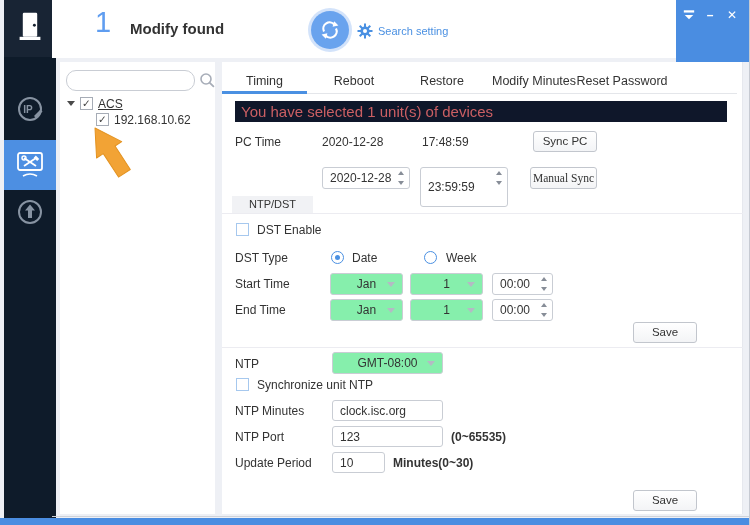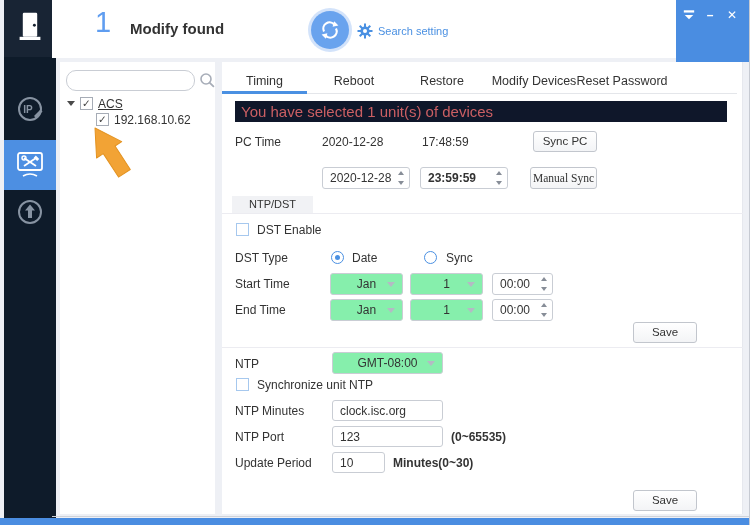--- a/index.html
+++ b/index.html
@@ -141,58 +141,58 @@
       <polygon points="20,8 35,34 27,34 27,62 13,62 13,34 5,34" fill="#f2a335" stroke="#e3921f" stroke-width="1" stroke-linejoin="round"></polygon>
     </g>
   </svg>
 
   <div class="abs panel" style="left:222px;top:62px;width:521px;height:452px;border-right:1px solid #e6e8ee;box-sizing:border-box;">
 
     <div class="abs" style="left:0;top:8px;width:521px;height:24px;">
       <div class="abs tab" style="left:0;top:0;width:85px;">Timing</div>
       <div class="abs tab" style="left:88px;top:0;width:88px;">Reboot</div>
       <div class="abs tab" style="left:176px;top:0;width:88px;">Restore</div>
-      <div class="abs tab" style="left:264px;top:0;width:96px;">Modify Devices</div>
+      <div class="abs tab" style="left:264px;top:0;width:96px;">Modify Minutes</div>
       <div class="abs tab" style="left:352px;top:0;width:96px;">Reset Password</div>
       <div class="abs" style="left:0;top:23px;width:515px;height:1px;background:#e4e6ea;"></div>
       <div class="abs" style="left:0;top:21px;width:85px;height:3px;background:#4a90e2;"></div>
     </div>
 
     <div class="abs" style="left:13px;top:39px;width:492px;height:21px;background:#0f172a;color:#cb5f63;
                 font-size:15px;line-height:21px;padding-left:6px;box-sizing:border-box;">You have selected 1 unit(s) of devices</div>
 
     <div class="abs lbl" style="left:13px;top:73px;">PC Time</div>
     <div class="abs lbl" style="left:100px;top:73px;">2020-12-28</div>
     <div class="abs lbl" style="left:200px;top:73px;">17:48:59</div>
     <div class="abs btn" style="left:311px;top:69px;width:64px;height:21px;">Sync PC</div>
 
     <div class="abs spin" style="left:100px;top:105px;width:88px;height:22px;">
       <input class="inp" style="width: 88px; height: 22px; padding-right: 16px;" value="2020-12-28">
       <span class="sarr up"></span>
       <span class="sarr dn"></span>
     </div>
     <div class="abs spin" style="left:198px;top:105px;width:88px;height:22px;">
-      <input class="inp" style="width: 88px; height: 22px; padding-right: 16px; font-weight: bold;" value="23:59:59">
+      <input class="inp" style="width: 88px; height: 40px; padding-right: 16px;" value="23:59:59">
       <span class="sarr up"></span>
       <span class="sarr dn"></span>
     </div>
     <div class="abs btn" style="left:308px;top:105px;width:67px;height:22px;line-height:20px;font-family:Liberation Serif, serif;">Manual Sync</div>
 
     <div class="abs" style="left:10px;top:134px;width:81px;height:17px;background:#f1f2f5;color:#333;
                 font-size:11px;text-align:center;line-height:17px;cursor:pointer;">NTP/DST</div>
     <div class="abs" style="left:0;top:151px;width:521px;height:1px;background:#ececf1;"></div>
 
     <div class="abs cb blue" style="left:14px;top:161px;"></div>
     <div class="abs lbl" style="left:35px;top:161px;">DST Enable</div>
 
     <div class="abs lbl" style="left:13px;top:189px;">DST Type</div>
     <div class="abs radio on" style="left:109px;top:189px;"></div>
     <div class="abs lbl" style="left:130px;top:189px;">Date</div>
     <div class="abs radio" style="left:202px;top:189px;"></div>
-    <div class="abs lbl" style="left:224px;top:189px;">Sync</div>
+    <div class="abs lbl" style="left:224px;top:189px;">Week</div>
 
     <div class="abs lbl" style="left:13px;top:215px;">Start Time</div>
     <div class="abs sel" style="left:108px;top:211px;width:73px;height:22px;">
       <span>Jan</span>
       <span class="arr"></span>
     </div>
     <div class="abs sel" style="left:188px;top:211px;width:73px;height:22px;">
       <span>1</span>
       <span class="arr"></span>
     </div>

